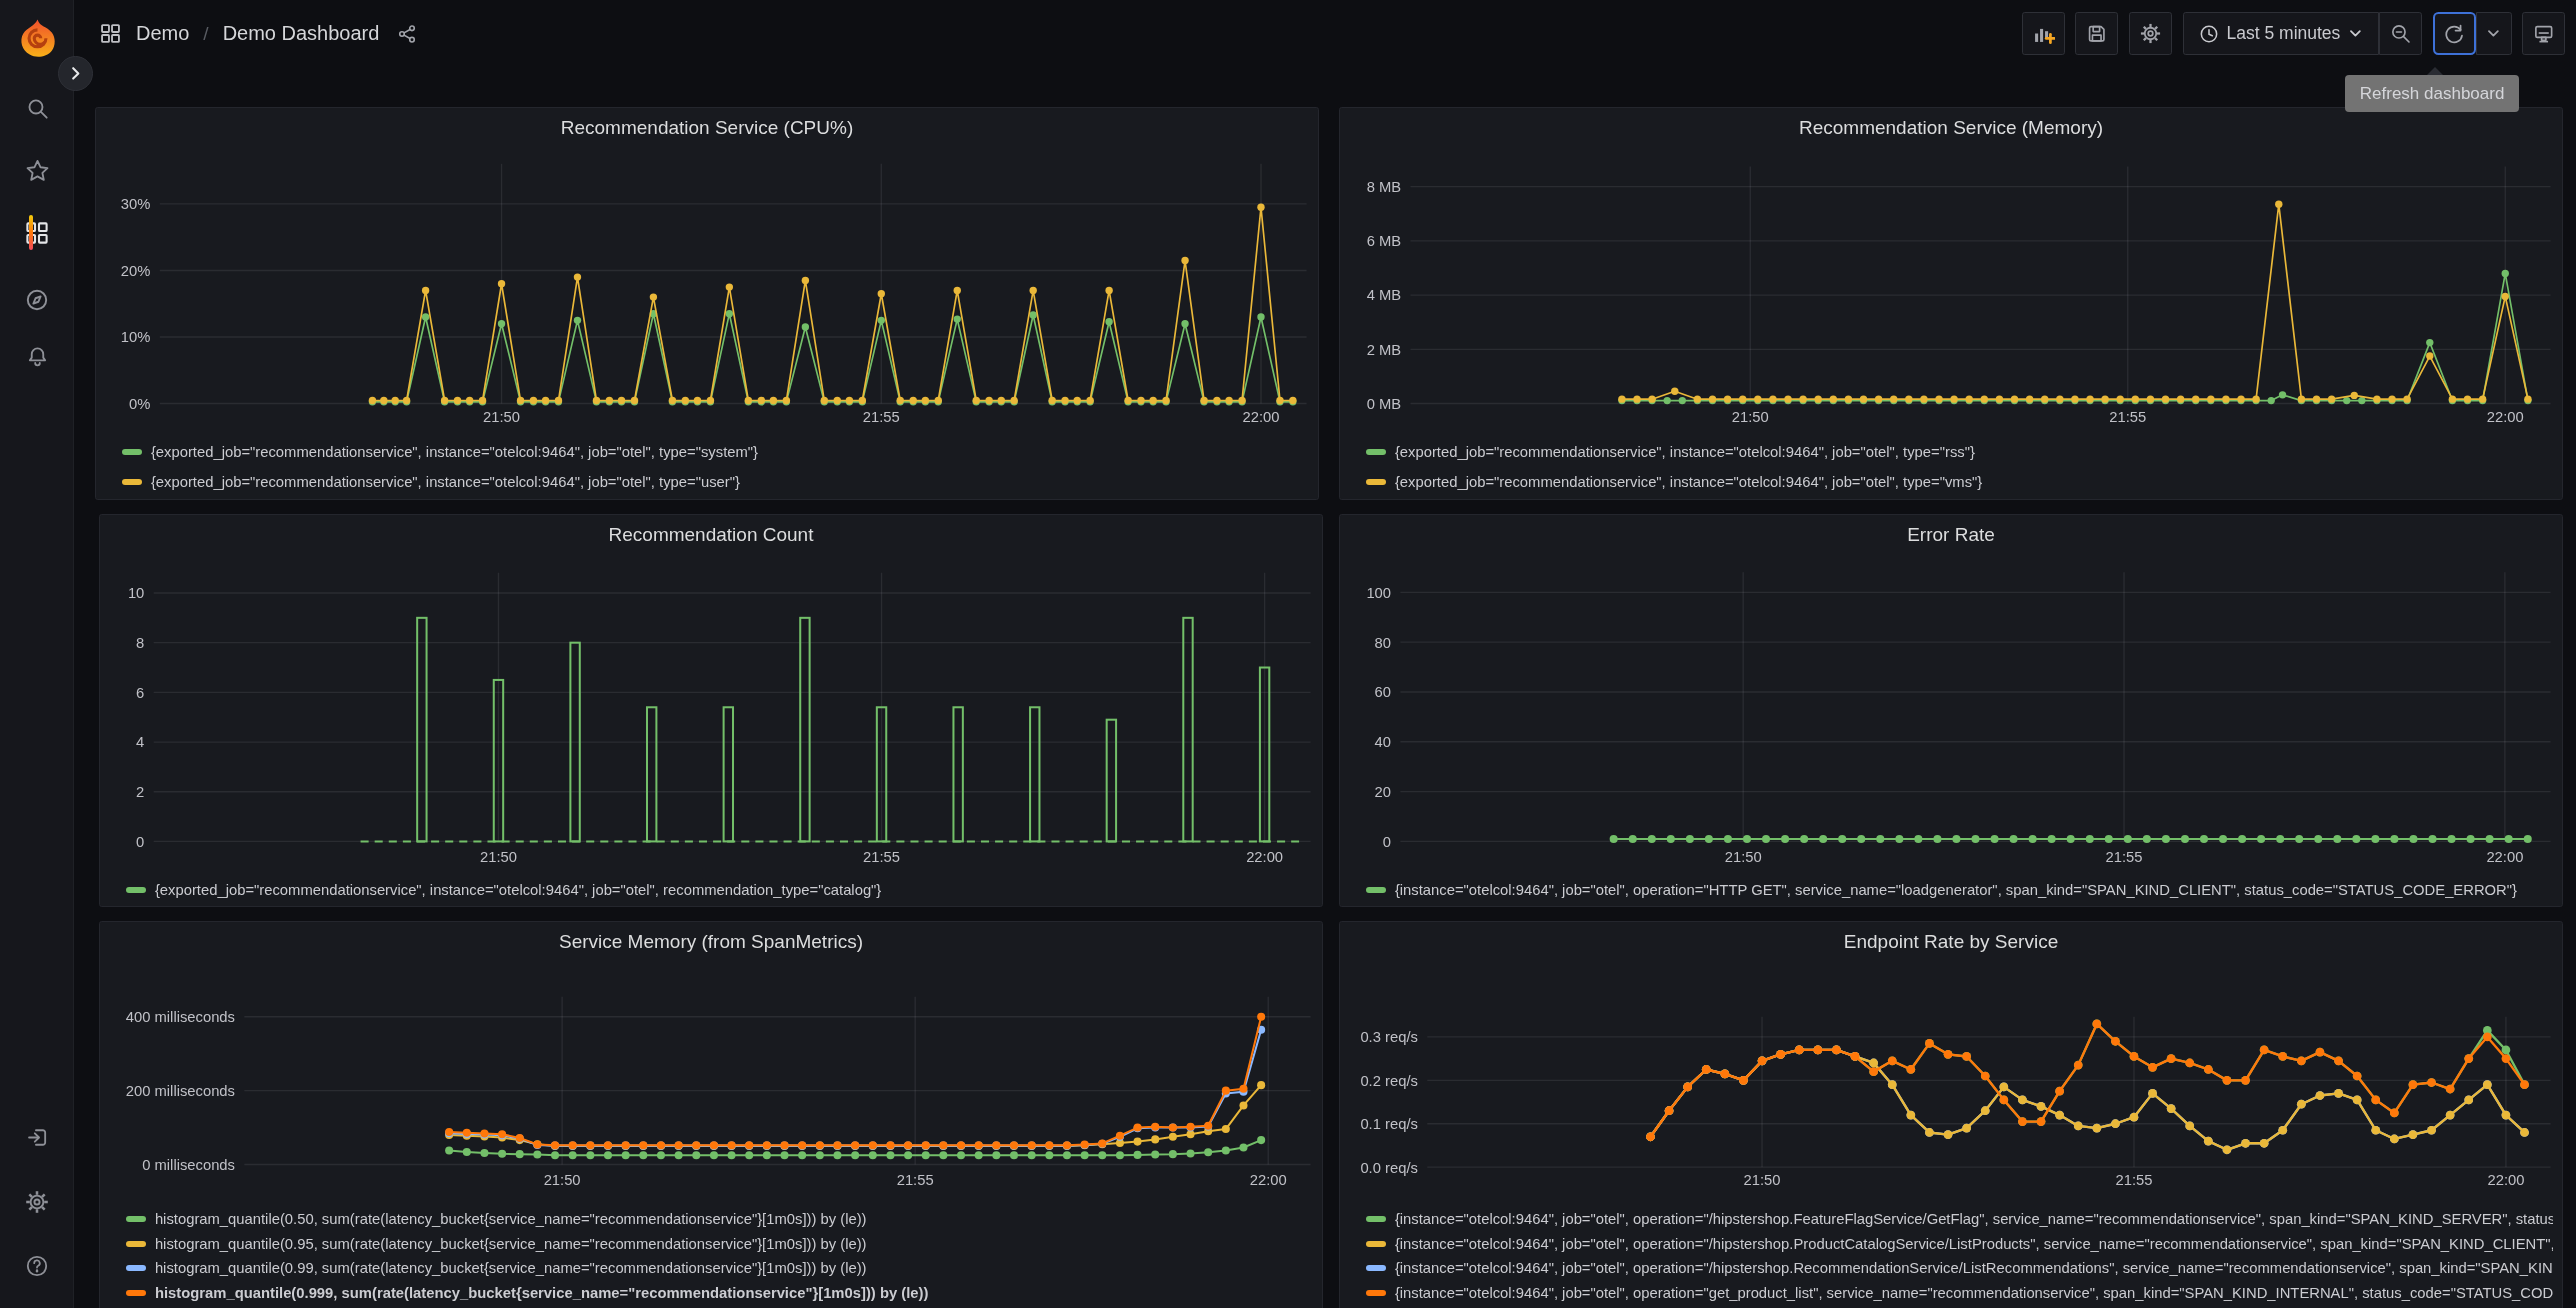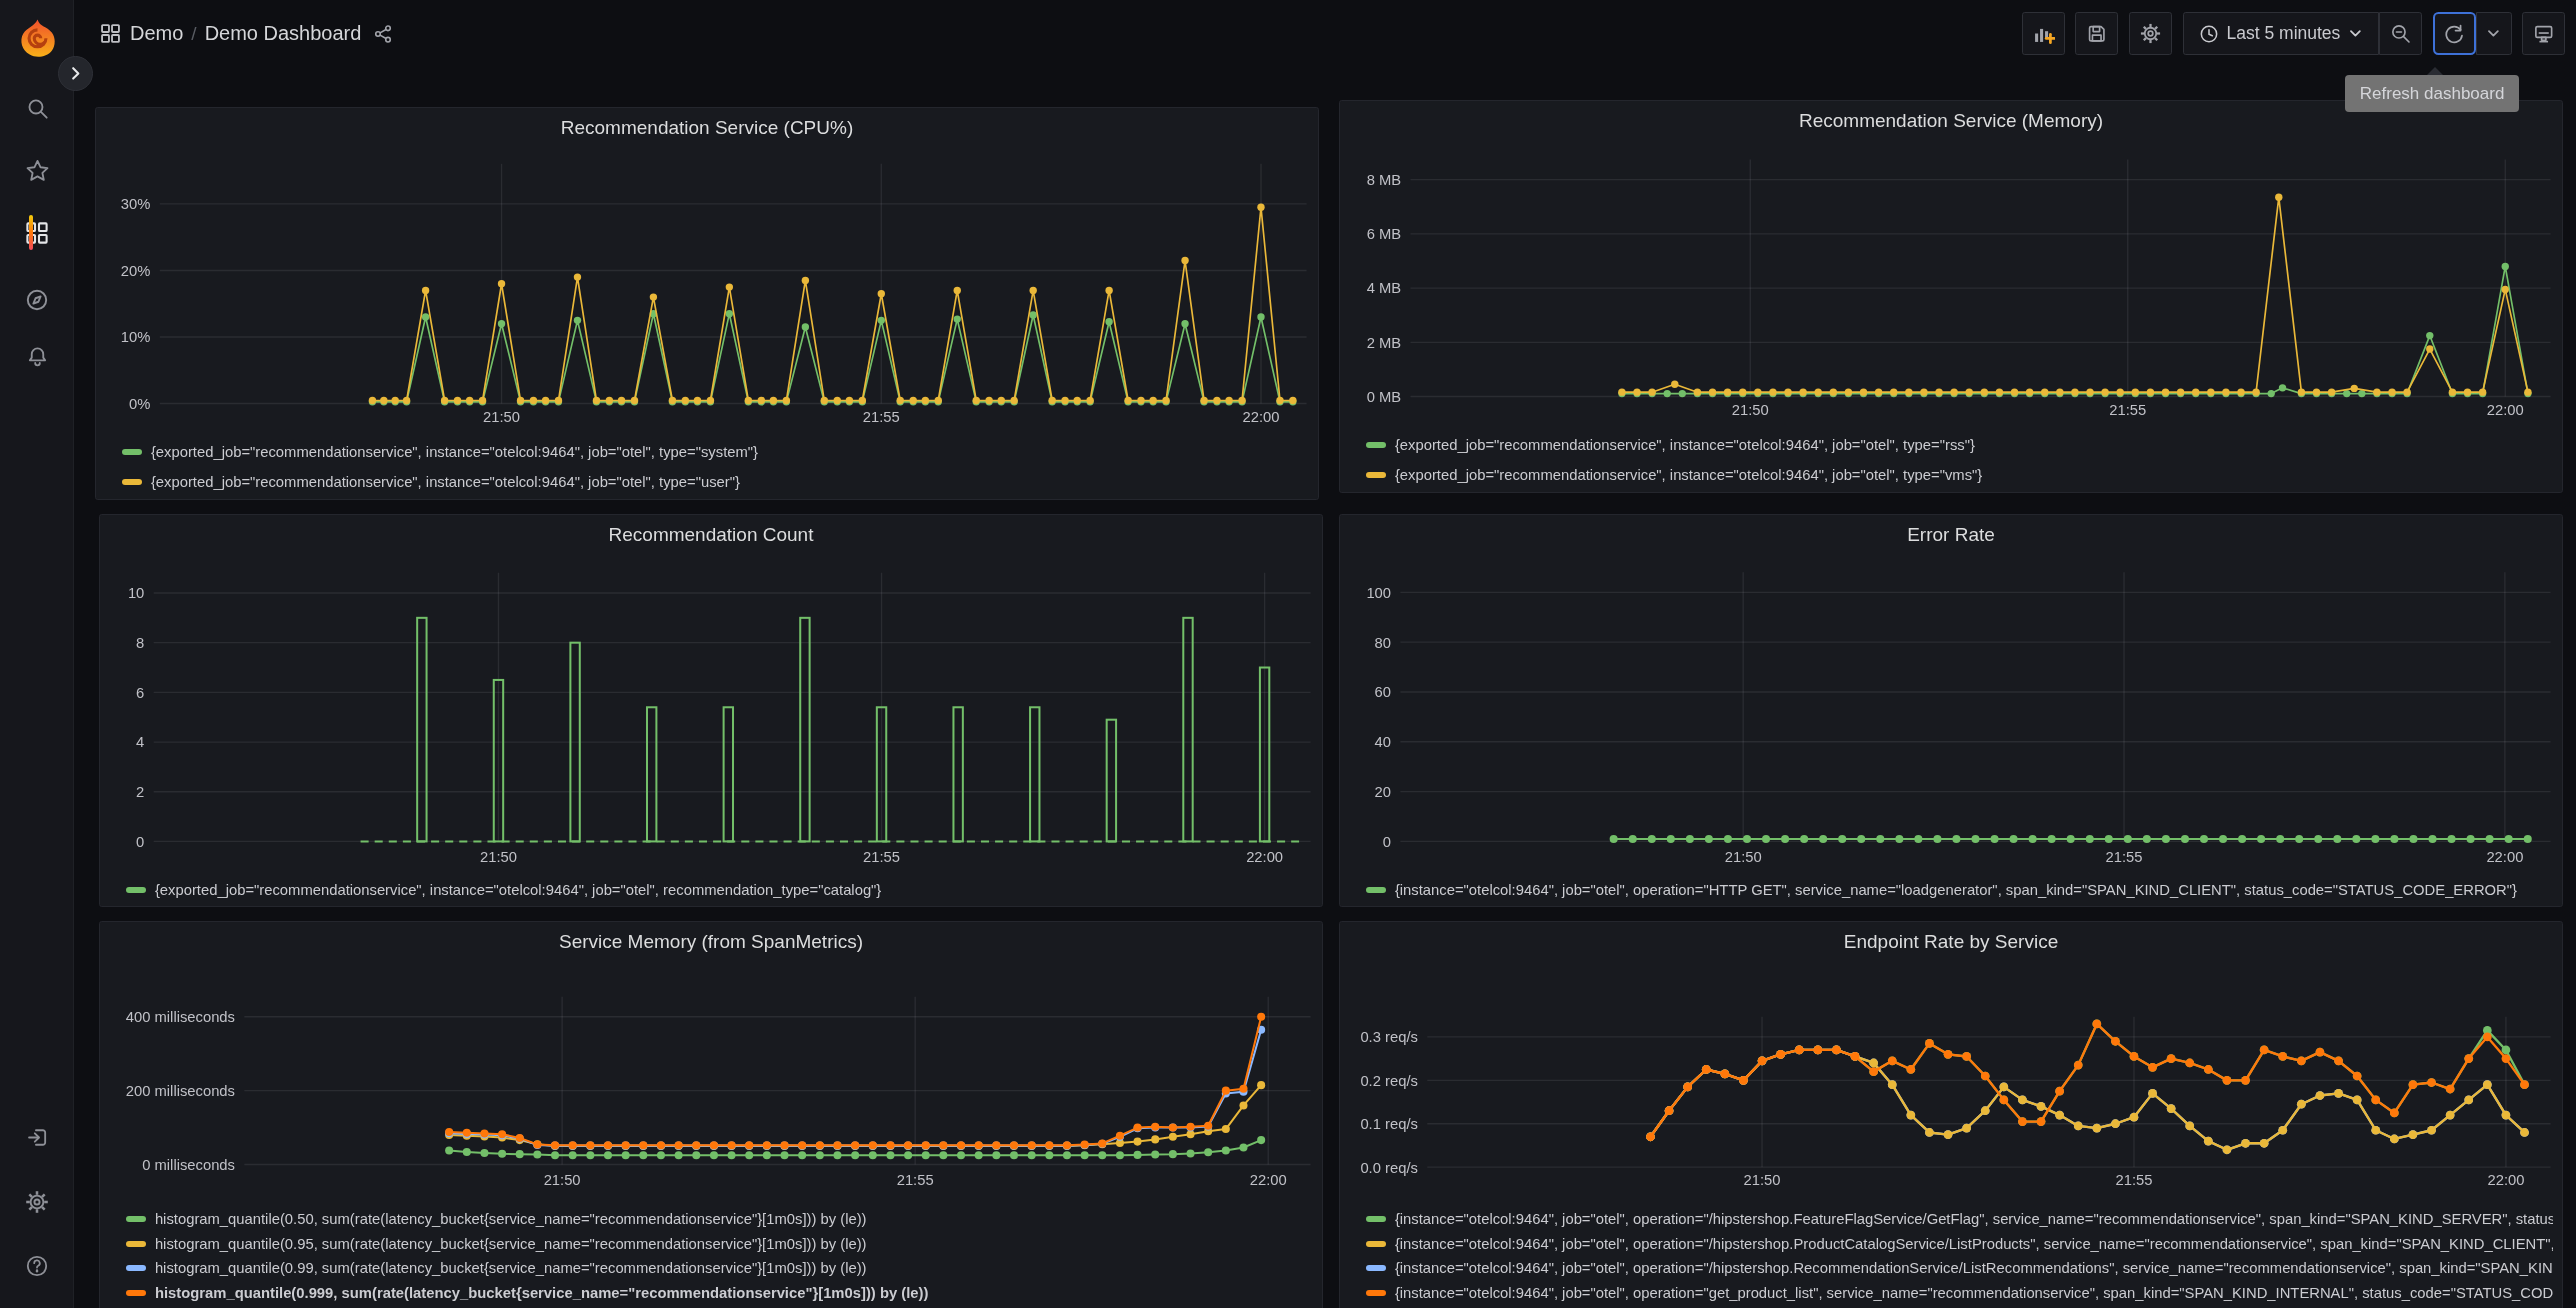--- a/index.html
+++ b/index.html
@@ -1,21 +1,21 @@
 <!DOCTYPE html>
 <html style="font-size:10.7px"><head>
 <meta charset="utf-8">
 <style>
   * { margin:0; padding:0; box-sizing:border-box; }
   html,body { width:2576px; height:1308px; overflow:hidden; background:#0d0e12;
     font-family:"Liberation Sans", sans-serif; }
   svg { display:block; }
   
   .topnav { position:absolute; left:0; top:0; width:2576px; height:67px; background:#0d0e12; z-index:5; }
-  .breadcrumb { position:absolute; left:99px; top:0; height:67px; display:flex; align-items:center; gap:8px; }
+  .breadcrumb { position:absolute; left:99px; top:0; height:67px; display:flex; align-items:center; gap:14px; }
   .crumb { font-size:20px; color:#d5d6d9; }
   .crumb-sep { font-size:19px; color:#585b62; }
   .toolbar { position:absolute; right:10.7px; top:12px; display:flex; align-items:center; gap:10.7px; }
   .tbtn { height:43px; min-width:43px; border:1.3px solid #2e3037; background:#15161b; border-radius:2.7px;
     display:flex; align-items:center; justify-content:center; gap:8px; color:#a2a4ab; cursor:pointer; }
   .tbtn.joined-l { border-top-right-radius:0; border-bottom-right-radius:0; margin-right:-10.7px; border-right:none; }
   .tbtn.joined-r { border-top-left-radius:0; border-bottom-left-radius:0; }
   .timepicker { padding:0 14.8px; font-size:17.5px; color:#c9cacf; }
   .tbtn.focusring { border:2.7px solid #3e71d8; border-radius:5.4px; }
   
@@ -379,21 +379,21 @@
       </svg>
       <div class="legend-row" style="top: 336px;">
         <span class="legend-swatch" style="background: rgb(115, 191, 105);"></span>
         <span class="legend-label">{exported_job="recommendationservice", instance="otelcol:9464", job="otel", type="system"}</span>
       </div>
       <div class="legend-row" style="top: 366px;">
         <span class="legend-swatch" style="background: rgb(234, 184, 57);"></span>
         <span class="legend-label">{exported_job="recommendationservice", instance="otelcol:9464", job="otel", type="user"}</span>
       </div>
     </div>
-    <div class="panel" style="left: 1339px; top: 100px; text-decoration: underline;">
+    <div class="panel" style="left: 1339px; top: 107px; text-decoration: underline;">
       <div class="panel-title">Recommendation Service (Memory)</div>
       <svg width="1224" height="393" class="chart-svg" viewBox="0 0 1823 585">
         <line x1="611.0264900662253" y1="87" x2="611.0264900662253" y2="440" stroke="rgba(204,204,220,0.10)" stroke-width="2"></line>
         <line x1="1173.2781456953642" y1="87" x2="1173.2781456953642" y2="440" stroke="rgba(204,204,220,0.10)" stroke-width="2"></line>
         <line x1="1735.5298013245033" y1="87" x2="1735.5298013245033" y2="440" stroke="rgba(204,204,220,0.10)" stroke-width="2"></line>
         <line x1="105" y1="440" x2="1803" y2="440" stroke="rgba(204,204,220,0.10)" stroke-width="2"></line>
         <text x="91" y="448" text-anchor="end" fill="#c0c1c7" font-size="22">0 MB</text>
         <line x1="105" y1="359.25" x2="1803" y2="359.25" stroke="rgba(204,204,220,0.10)" stroke-width="2"></line>
         <text x="91" y="367.25" text-anchor="end" fill="#c0c1c7" font-size="22">2 MB</text>
         <line x1="105" y1="278.5" x2="1803" y2="278.5" stroke="rgba(204,204,220,0.10)" stroke-width="2"></line>

